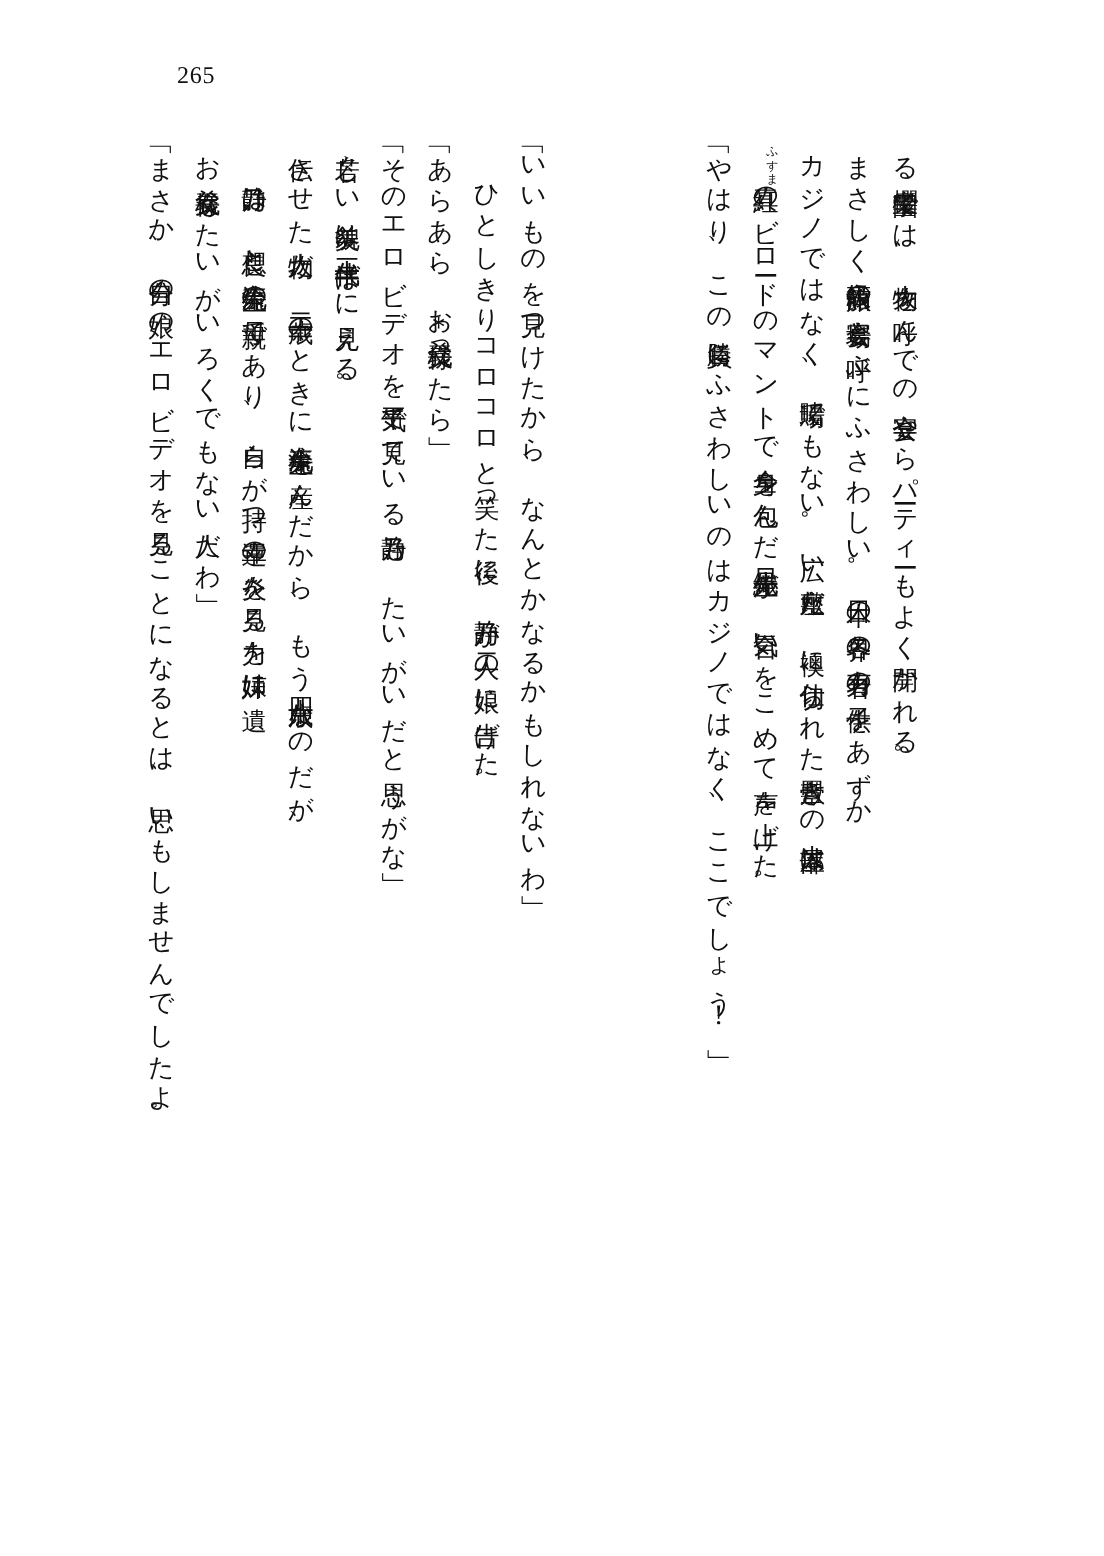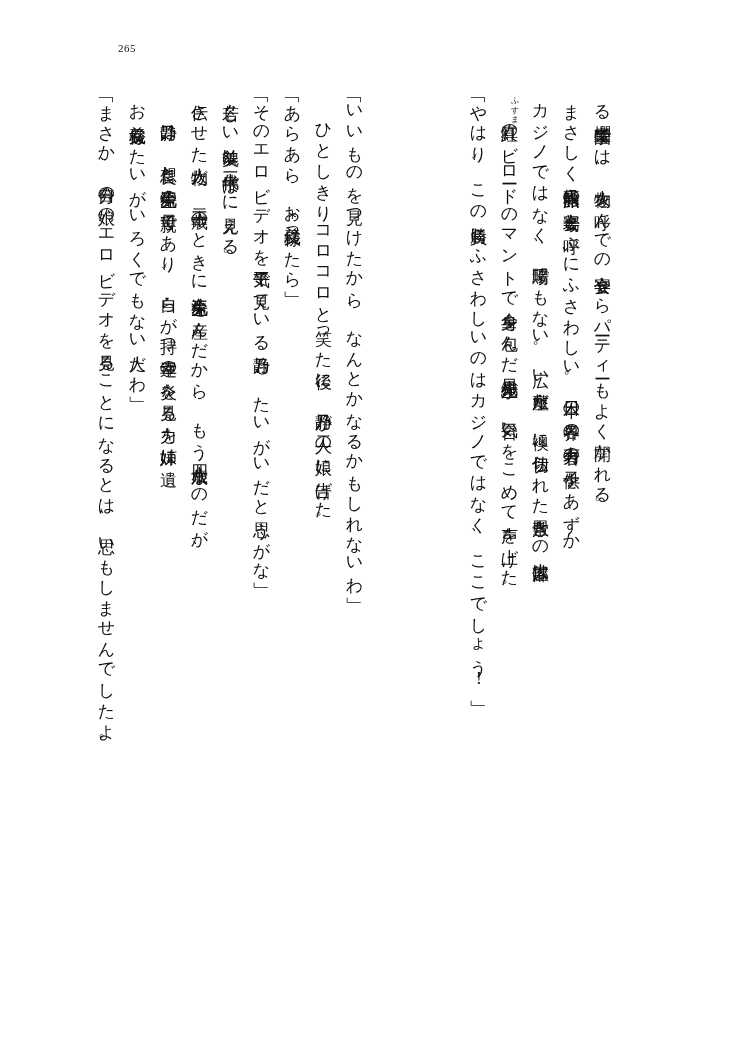--- a/index.html
+++ b/index.html
@@ -13,21 +13,21 @@
     height: 1037px;
     background: #ffffff;
     overflow: hidden;
     font-family: "Liberation Serif", "DejaVu Serif", serif;
     color: #1a1a1a;
   }
   .page-number {
     position: absolute;
     top: 42px;
     left: 118px;
-    font-size: 11px;
+    font-size: 16px;
     font-family: "Liberation Serif", "DejaVu Serif", serif;
     letter-spacing: 0.5px;
     color: #111;
   }
   .text-block {
     position: absolute;
     top: 92px;
     right: 92px;
     height: 880px;
     width: 560px;

